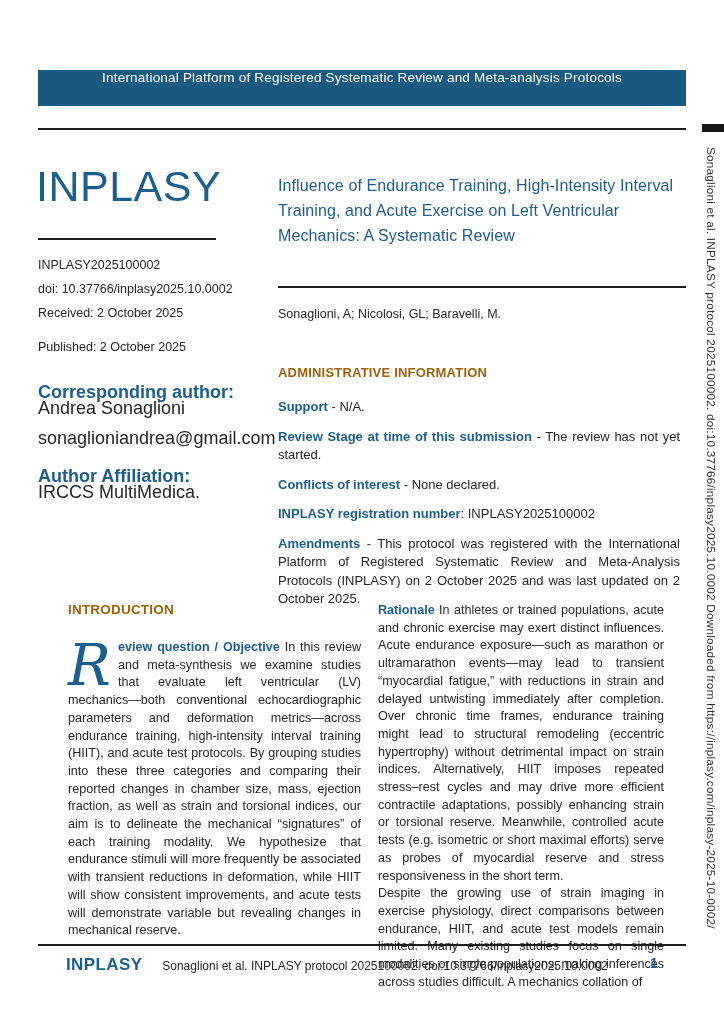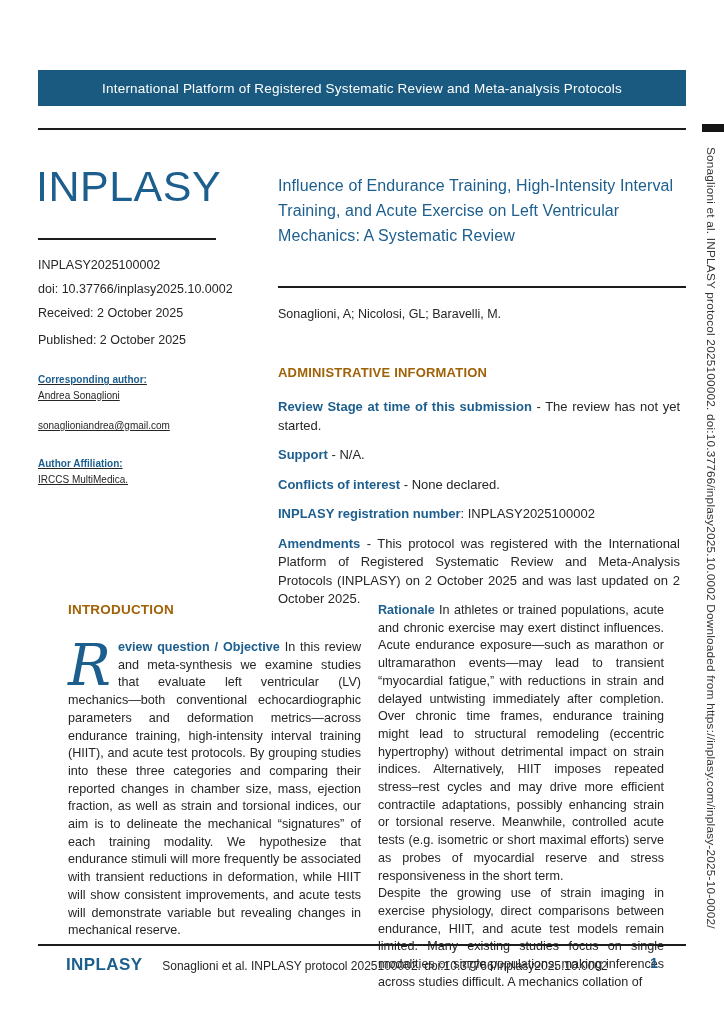--- a/index.html
+++ b/index.html
@@ -6,37 +6,37 @@
   .page {
     position: relative; width: 724px; height: 1024px; background: #fff;
     font-family: "Liberation Sans", "DejaVu Sans", sans-serif;
     color: #262626; overflow: hidden;
   }
   .rule { position: absolute; height: 2px; background: #1c1c1c; }
 
   
   .banner {
     position: absolute; left: 38px; top: 70px; width: 648px; height: 36px;
-    background: #1a5a80; color: #ffffff; display: flex; align-items: center;
+    background: #1a5a80; color: #ffffff; display: flex; align-items: flex-start;
     justify-content: center; font-size: 13.5px; letter-spacing: 0.2px;
   }
   .rule-top { left: 38px; top: 128px; width: 648px; }
   .corner-mark { position: absolute; right: 0; top: 124px; width: 22px; height: 8px; background: #151515; }
 
   
   .logo {
     position: absolute; left: 36px; top: 162px; font-size: 43px; font-weight: 400;
     color: #1c5e8e; letter-spacing: 0.5px;
   }
   .logo-rule { left: 38px; top: 238px; width: 178px; }
   .meta { position: absolute; left: 38px; top: 253px; font-size: 12.5px; line-height: 24px; }
   .meta p { margin: 0; }
-  .meta .pub { margin-top: 3px; }
+  .meta .pub { margin-top: 10px; }
 
-  .corr { position: absolute; left: 38px; top: 372px; width: 232px; font-size: 10px; line-height: 16px; text-decoration: underline; }
+  .corr { position: absolute; left: 38px; top: 384px; width: 232px; font-size: 18px; line-height: 16px; }
   .corr p { margin: 0; }
   .corr .email { margin: 14px 0 22px; }
 
   .label { color: #1c5e8e; font-weight: bold; }
 
   
   .title {
     position: absolute; left: 278px; top: 174px; width: 408px; margin: 0;
     font-size: 16px; line-height: 1.55; color: #1c5e8e; font-weight: normal; letter-spacing: 0.1px;
   }
@@ -97,22 +97,22 @@
     <p class="label">Author Affiliation:</p>
     <p>IRCCS MultiMedica.</p>
   </div>
 
   <h1 class="title">Influence of Endurance Training, High-Intensity Interval Training, and Acute Exercise on Left Ventricular Mechanics: A Systematic Review</h1>
   <div class="rule title-rule"></div>
   <p class="authors">Sonaglioni, A; Nicolosi, GL; Baravelli, M.</p>
 
   <div class="admin">
     <h2 class="section-heading">ADMINISTRATIVE INFORMATION</h2>
+    <p class="admin-item"><b class="label">Support</b><span> - </span><span>N/A.</span></p>
     <p class="admin-item"><b class="label">Review Stage at time of this submission</b><span> - </span><span>The review has not yet started.</span></p>
-    <p class="admin-item"><b class="label">Support</b><span> - </span><span>N/A.</span></p>
     <p class="admin-item"><b class="label">Conflicts of interest</b><span> - </span><span>None declared.</span></p>
     <p class="admin-item"><b class="label">INPLASY registration number</b><span>: </span><span>INPLASY2025100002</span></p>
     <p class="admin-item"><b class="label">Amendments</b><span> - </span><span>This protocol was registered with the International Platform of Registered Systematic Review and Meta-Analysis Protocols (INPLASY) on 2 October 2025 and was last updated on 2 October 2025.</span></p>
   </div>
 
   <div class="intro-left">
     <h2 class="section-heading intro-h">INTRODUCTION</h2>
     <p class="body"><span class="dropcap">R</span><b class="label">eview question / Objective</b>
       <span>In this review and meta-synthesis we examine studies that evaluate left ventricular (LV) mechanics—both conventional echocardiographic parameters and deformation metrics—across endurance training, high-intensity interval training (HIIT), and acute test protocols. By grouping studies into these three categories and comparing their reported changes in chamber size, mass, ejection fraction, as well as strain and torsional indices, our aim is to delineate the mechanical “signatures” of each training modality. We hypothesize that endurance stimuli will more frequently be associated with transient reductions in deformation, while HIIT will show consistent improvements, and acute tests will demonstrate variable but revealing changes in mechanical reserve.</span></p>
   </div>

